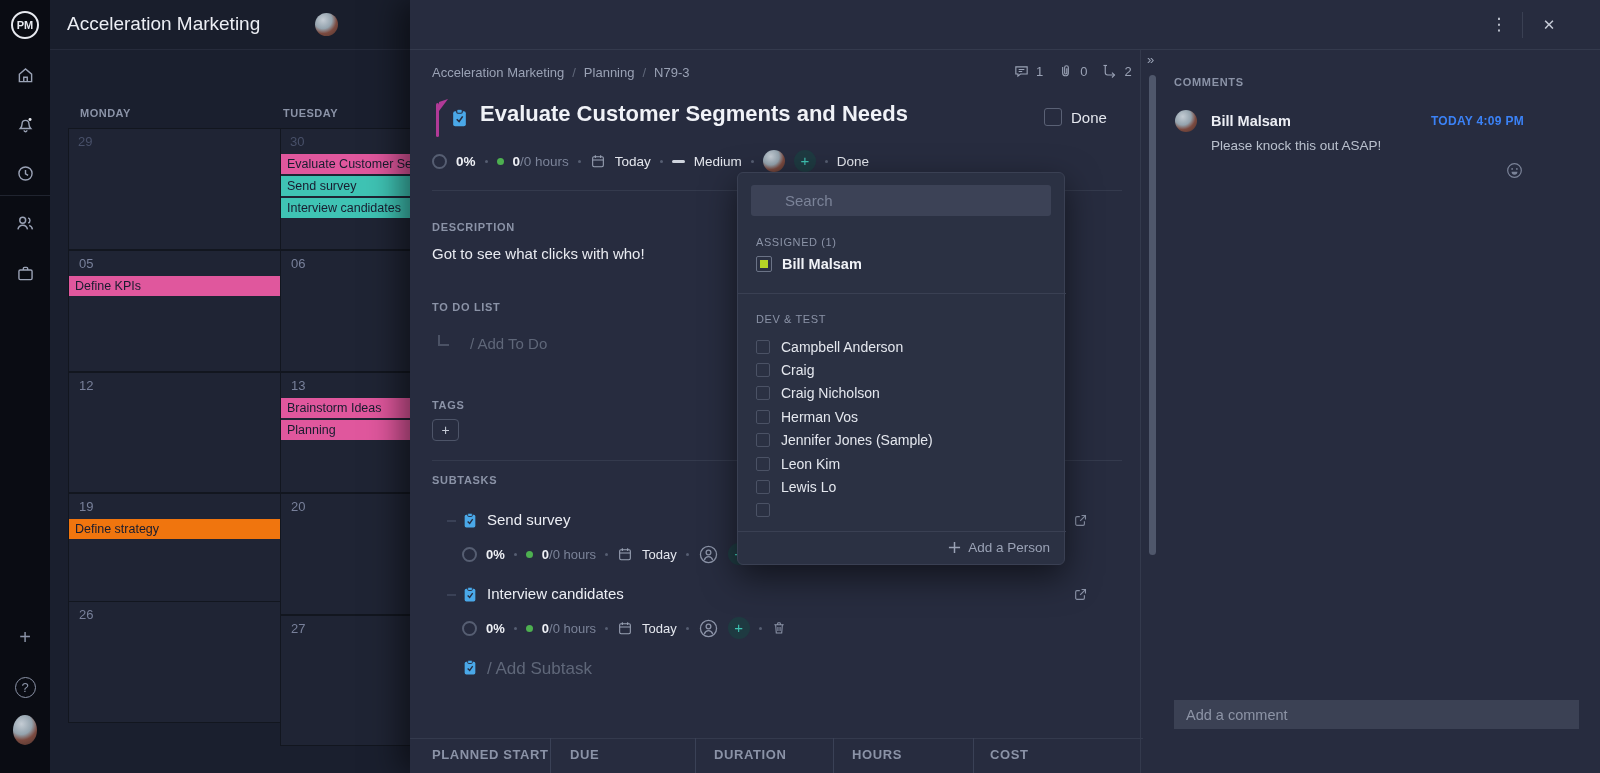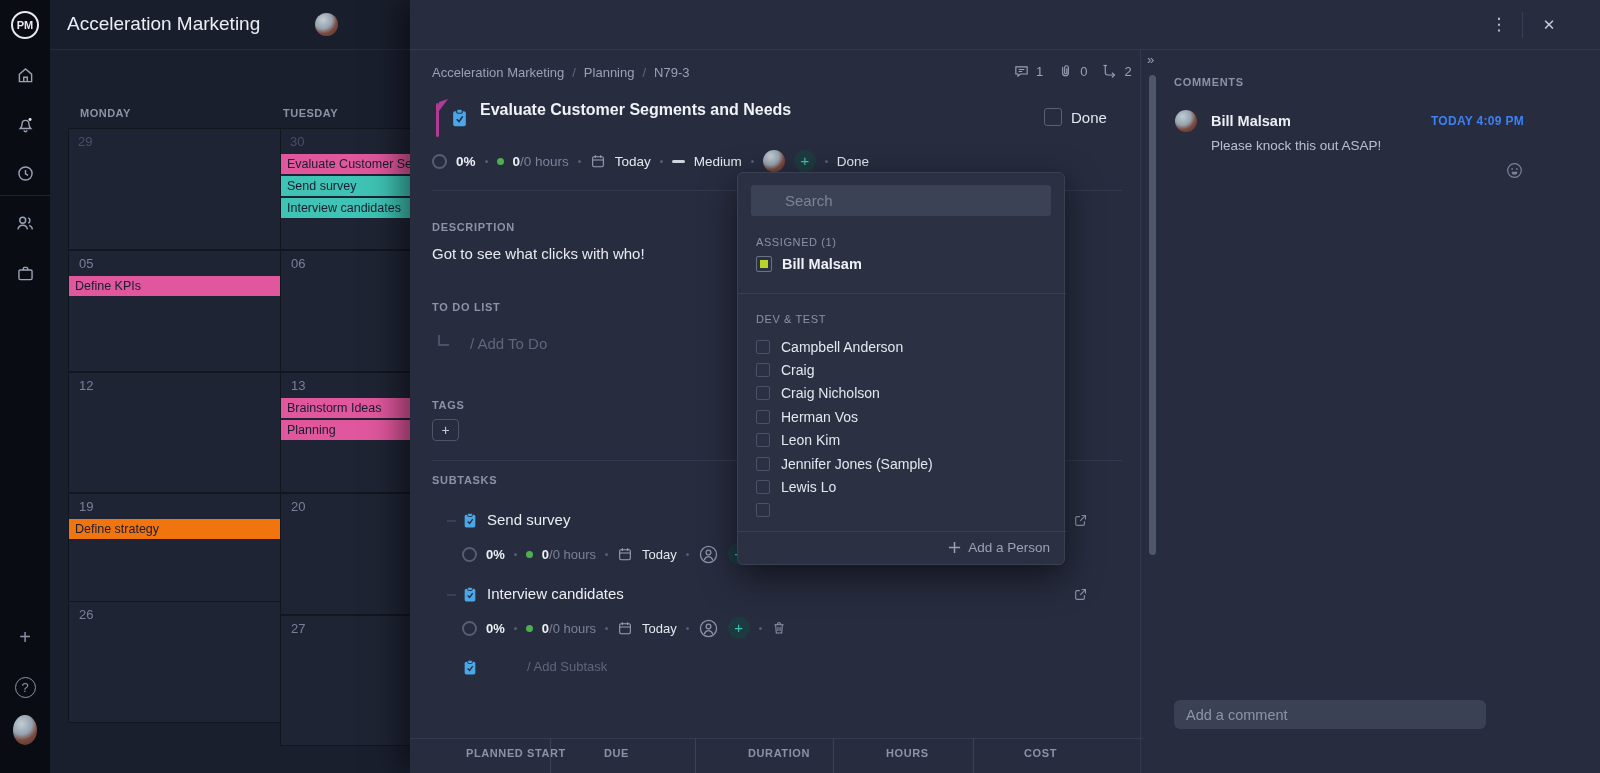--- a/index.html
+++ b/index.html
@@ -44,21 +44,21 @@
   
   #crumbs { position:absolute; left:22px; top:65px; font-size:13px; color:#9aa2b5; display:flex; gap:8px; }
   #crumbs .crumb + .crumb::before { content:"/"; color:#5f6779; margin-right:8px; }
   #counters { position:absolute; left:603px; top:63px; display:flex; align-items:center; gap:6px; color:#9aa2b5; font-size:13px; }
   #counters svg { display:block; }
   #counters .cnt { margin-right:8px; }
 
   
   #flag { position:absolute; left:23px; top:99px; }
   #title-clip { position:absolute; left:40px; top:107px; }
-  #task-title { position:absolute; left:70px; top:101px; font-size:16px; font-weight:600; color:#f0f2f7; white-space:nowrap;text-align:center; }
+  #task-title { position:absolute; left:70px; top:101px; font-size:22px; font-weight:600; color:#f0f2f7; white-space:nowrap;text-align:center; }
   #done-box { position:absolute; left:634px; top:108px; width:18px; height:18px; border:1.5px solid #5a6175; border-radius:3px; }
   #done-label { position:absolute; left:661px; top:109px; font-size:15px; color:#e4e7ee; }
 
   
   .meta-row { position:absolute; display:flex; align-items:center; gap:9px; font-size:13.5px; color:#e4e7ee; }
   .ring { width:15px; height:15px; border:2px solid #565e72; border-radius:50%; display:inline-block; }
   .sep-dot { width:3px; height:3px; border-radius:50%; background:#565e72; display:inline-block; }
   .gdot { width:7px; height:7px; border-radius:50%; background:var(--green-dot); display:inline-block; }
   .muted { color:#7b8398; }
   b.val { font-weight:bold; color:#eef0f5; }
@@ -77,41 +77,41 @@
   #tag-add { position:absolute; left:22px; top:419px; width:27px; height:22px; border:1px solid #4d5468; border-radius:4px;
              background:transparent; color:#c6cbd7; font-size:14px; line-height:20px; text-align:center; }
 
   
   .st-dash { position:absolute; width:9px; height:1.5px; background:#3a4156; }
   .st-clip { position:absolute; }
   .st-title { position:absolute; font-size:15px; font-weight:500; color:#eceef4; }
   .ext-btn { position:absolute; left:662px; width:17px; height:17px; color:#8b93a7; background:none; border:none; padding:0; }
   .trash-btn { width:16px; height:18px; color:#8b93a7; background:none; border:none; padding:0; display:inline-flex; }
   #addsub-clip { position:absolute; left:52px; top:658px; }
-  #addsub-ph { position:absolute; left:77px; top:659px; font-size:13px; color:#5f6779;margin-left:40px; }
+  #addsub-ph { position:absolute; left:77px; top:659px; font-size:17px; color:#5f6779; }
 
   
   #ftable-div { position:absolute; left:0; top:738px; width:733px; height:1px; background:#343a4d; }
-  .fcol { position:absolute; top:747px; font-size:11px; font-weight:bold; letter-spacing:.6px; color:#8b93a7;margin-left:34px; }
+  .fcol { position:absolute; top:747px; font-size:13px; font-weight:bold; letter-spacing:.6px; color:#8b93a7; }
   .fsep { position:absolute; top:738px; width:1px; height:35px; background:#3a4156; }
 
   
   #panel-div { position:absolute; left:730px; top:50px; width:1px; height:723px; background:#343a4d; }
   #scrollbar { position:absolute; left:739px; top:75px; width:7px; height:480px; border-radius:4px; background:#4f576b; }
 
   
   #comments { position:absolute; left:731px; top:0; width:459px; height:773px; }
   #collapse { position:absolute; left:6px; top:52px; color:#9aa2b5; font-size:13px; }
   #comments-label { position:absolute; left:33px; top:76px; font-size:11px; font-weight:bold; letter-spacing:.7px; color:#8b93a7; }
   #cmt-av { position:absolute; left:34px; top:110px; width:22px; height:22px; }
   #cmt-author { position:absolute; left:70px; top:113px; font-size:14.5px; font-weight:bold; color:#eceef4; }
   #cmt-time { position:absolute; right:76px; top:114px; font-size:12px; font-weight:bold; color:#3b82f6; letter-spacing:.3px; }
   #cmt-text { position:absolute; left:70px; top:138px; font-size:13.5px; color:#b9c0cd; }
   #cmt-emoji { position:absolute; left:364px; top:161px; color:#7b8398; }
-  #cmt-input { position:absolute; left:33px; top:700px; width:312px; height:29px; background:#3b4154; border:none; border-radius:6px;
+  #cmt-input { position:absolute; left:33px; top:700px; width:405px; height:29px; background:#3b4154; border:none; border-radius:0;
                color:#c6cbd7; font-size:14.5px; padding:0 12px; font-family:"Liberation Sans", sans-serif; }
   #cmt-input::placeholder { color:#8d94a6; }
 
   
   #picker { position:absolute; left:737px; top:172px; width:328px; height:393px; background:#2b3143; border:1px solid #3a4053;
             border-radius:6px; z-index:60; box-shadow:0 12px 34px rgba(0,0,0,.55); }
   #picker-search { position:absolute; left:13px; top:12px; width:300px; height:31px; background:#3c4256; border:none; border-radius:3px;
                    color:#d6dae4; font-size:15px; padding:0 10px 0 34px; font-family:"Liberation Sans", sans-serif; }
   #picker-search::placeholder { color:#7b8398; }
   #search-ic { position:absolute; left:22px; top:20px; color:#7b8398; pointer-events:none; }
@@ -490,25 +490,25 @@
       <label class="p-row">
           <span class="cb"></span>
           <span>Craig Nicholson</span>
         </label>
       <label class="p-row">
           <span class="cb"></span>
           <span>Herman Vos</span>
         </label>
       <label class="p-row">
           <span class="cb"></span>
+          <span>Jennifer Jones (Sample)</span>
+        </label>
+      <label class="p-row">
+          <span class="cb"></span>
           <span>Leon Kim</span>
-        </label>
-      <label class="p-row">
-          <span class="cb"></span>
-          <span>Jennifer Jones (Sample)</span>
         </label>
       <label class="p-row">
           <span class="cb"></span>
           <span>Lewis Lo</span>
         </label>
       <label class="p-row">
           <span class="cb"></span>
         </label>
     </div>
     <div id="pk-div2"></div>

